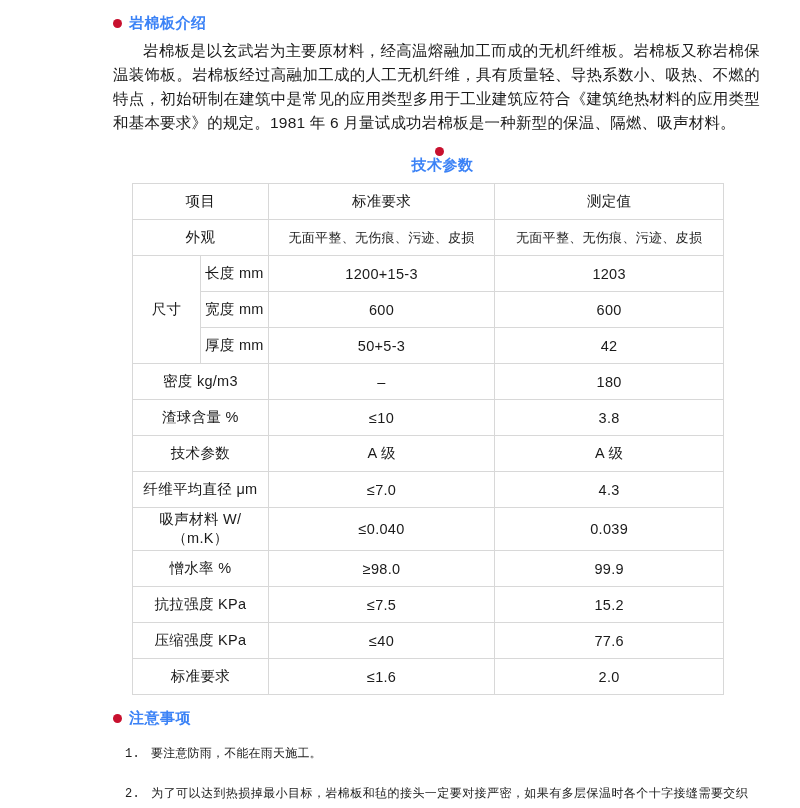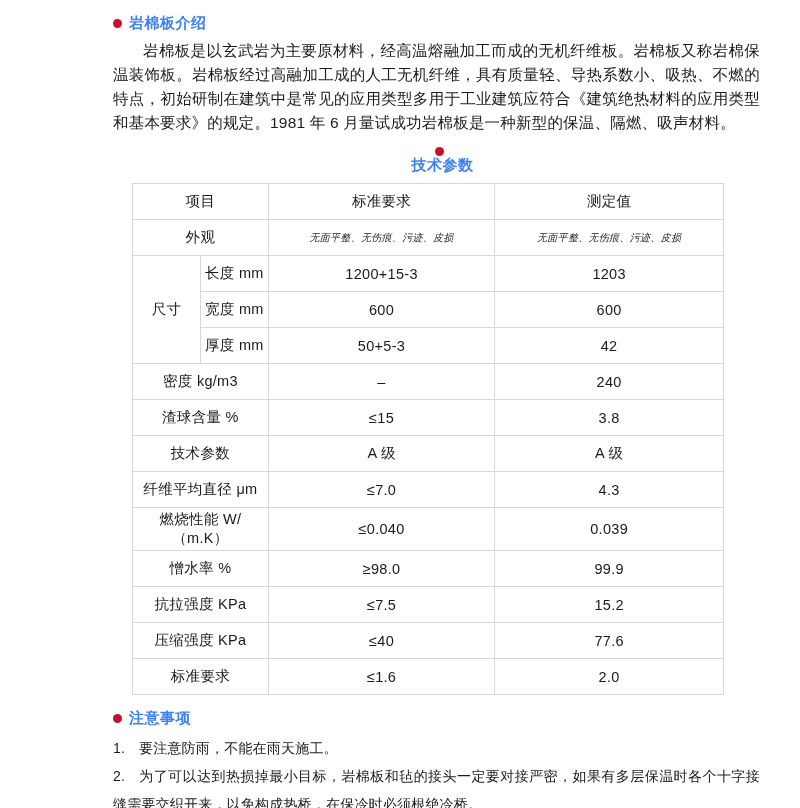--- a/index.html
+++ b/index.html
@@ -77,31 +77,32 @@
     letter-spacing: 0.3px;
   }
   table.params td.hdr {
     font-weight: normal;
   }
   td.col-item { width: 108px; }
   td.col-sub  { width: 110px; }
   td.col-std  { width: 186px; margin-top: 32px; }
   td.col-meas { width: 188px; }
   td.span-item { }
-  .small-text { font-size: 10px; font-style: italic; }
+  .small-text { font-size: 13px; }
   .notes {
     margin-top: 14px;
   }
   .note-line {
-    font-size: 14px;
+    font-size: 12px;
     line-height: 28px;
     padding: 0 12px 0 85px;
     text-align: justify;
-    margin: 0;
+    margin: 12px;
     letter-spacing: 0.2px;
+    font-family: Liberation Mono, monospace;
   }
   .note-line .num {
     display: inline-block;
     width: 26px;
   }
   .note-line.second {
     text-indent: 0;
   }
 </style>
 </head>
@@ -149,39 +150,39 @@
       </tr>
       <tr>
         <td class="col-sub">厚度 mm</td>
         <td class="col-std">50+5-3</td>
         <td class="col-meas">42</td>
       </tr>
 
       <tr>
         <td colspan="2">密度 kg/m3</td>
         <td class="col-std">–</td>
-        <td class="col-meas">240</td>
+        <td class="col-meas">180</td>
       </tr>
       <tr>
         <td colspan="2">渣球含量 %</td>
-        <td class="col-std">≤15</td>
+        <td class="col-std">≤10</td>
         <td class="col-meas">3.8</td>
       </tr>
       <tr>
         <td colspan="2">技术参数</td>
         <td class="col-std">A 级</td>
         <td class="col-meas">A 级</td>
       </tr>
       <tr>
         <td colspan="2">纤维平均直径 μm</td>
         <td class="col-std">≤7.0</td>
         <td class="col-meas">4.3</td>
       </tr>
       <tr>
-        <td colspan="2">燃烧性能 W/（m.K）</td>
+        <td colspan="2">吸声材料 W/（m.K）</td>
         <td class="col-std">≤0.040</td>
         <td class="col-meas">0.039</td>
       </tr>
       <tr>
         <td colspan="2">憎水率 %</td>
         <td class="col-std">≥98.0</td>
         <td class="col-meas">99.9</td>
       </tr>
       <tr>
         <td colspan="2">抗拉强度 KPa</td>

